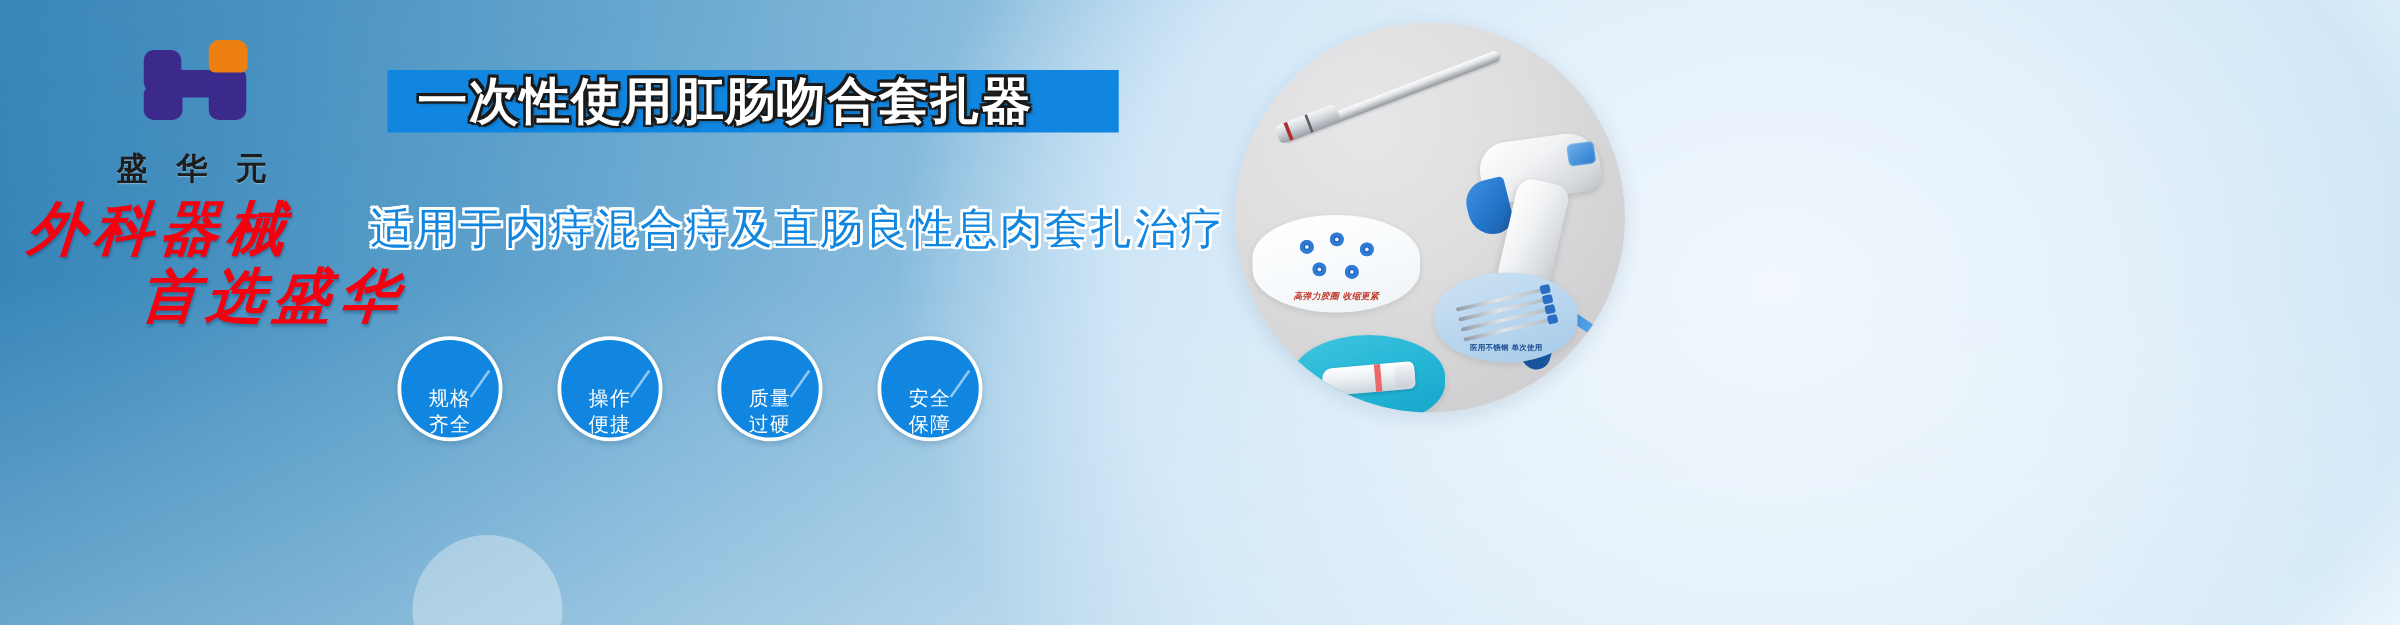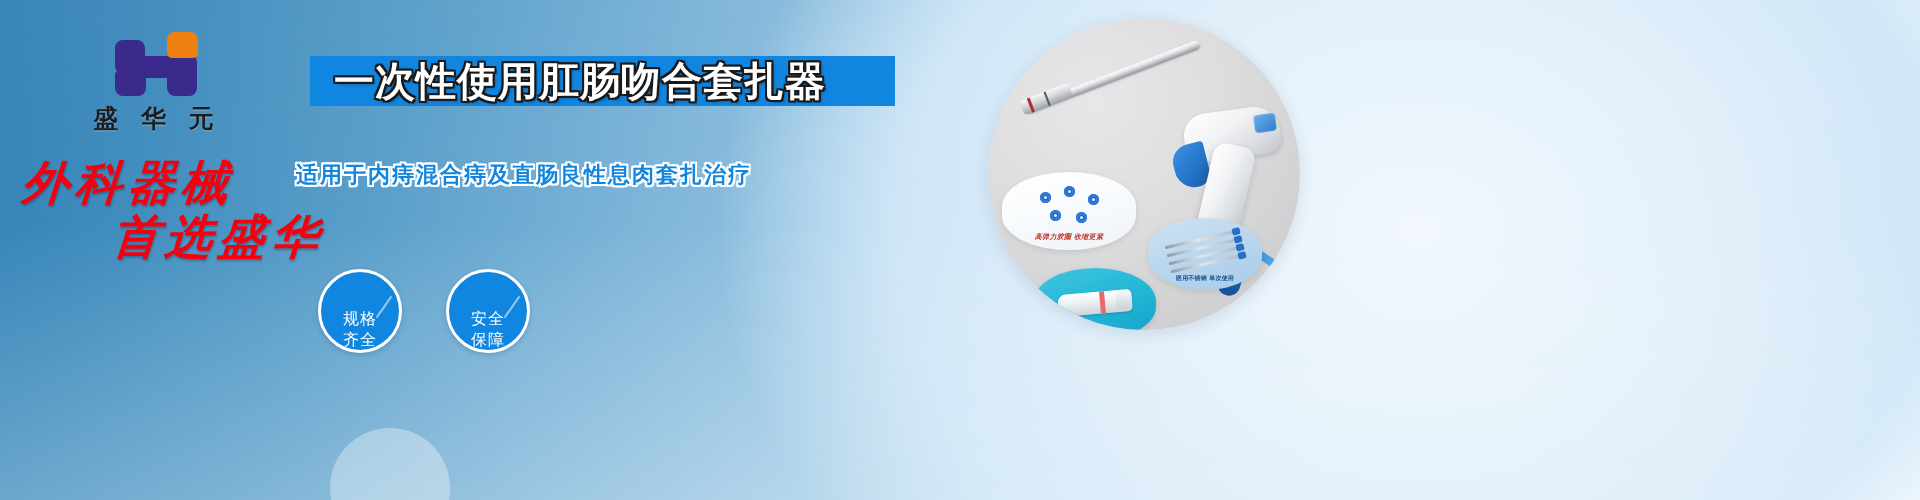--- a/index.html
+++ b/index.html
@@ -50,21 +50,21 @@
     width:92px; height:74px;
     margin:0 auto;
   }
   .lm { position:absolute; background:#3b2a8c; border-radius:7px; }
   .lm-a { left:4px;  top:14px;  width:30px; height:34px; border-radius:8px 8px 4px 8px;}
   .lm-b { left:4px;  top:44px;  width:31px; height:26px; border-radius:5px 5px 8px 8px;}
   .lm-c { left:28px; top:30px;  width:34px; height:22px; border-radius:4px;}
   .lm-d { left:56px; top:28px;  width:30px; height:42px; border-radius:4px 8px 8px 8px;}
   .lm-e { left:56px; top:6px;   width:31px; height:26px; background:#ee8012; border-radius:8px 8px 5px 5px;}
   .logo-text{
-    margin-top:2px;
+    margin-top:18px;
     font-size:25px;
     letter-spacing:7px;
     font-weight:700;
     color:#1d1d1d;
     font-family:"DejaVu Sans","Liberation Sans",sans-serif;
     text-shadow:0 1px 1px rgba(255,255,255,.35);
   }
 
   
   .callig{
@@ -107,22 +107,22 @@
       0 2px 0 #1a1a1a, 0 -2px 0 #1a1a1a,
       2px 2px 0 #1a1a1a, -2px 2px 0 #1a1a1a,
       2px -2px 0 #1a1a1a, -2px -2px 0 #1a1a1a,
       3px 3px 3px rgba(0,0,0,.25);
   }
 
   
   .subtitle{
     position:absolute;
     left:296px; top:160px;
-    font-size:22px;
-    font-weight:700;
+    font-size:34px;
+    font-weight:400;
     letter-spacing:2px;
     color:#1186e0;
     white-space:nowrap;
     z-index:6;
     font-family:"DejaVu Sans","Liberation Sans",sans-serif;
     text-shadow:
       2px 0 0 #ffffff, -2px 0 0 #ffffff,
       0 2px 0 #ffffff, 0 -2px 0 #ffffff,
       2px 2px 0 #ffffff, -2px 2px 0 #ffffff,
       2px -2px 0 #ffffff, -2px -2px 0 #ffffff;
@@ -406,20 +406,30 @@
   <div class="subtitle">适用于内痔混合痔及直肠良性息肉套扎治疗</div>
 
   <div class="badges">
     <div class="badge">
       <span class="slash"></span>
       <span class="ln">规格</span>
       <span class="ln">齐全</span>
     </div>
     <div class="badge">
       <span class="slash"></span>
+      <span class="ln">操作</span>
+      <span class="ln">便捷</span>
+    </div>
+    <div class="badge">
+      <span class="slash"></span>
+      <span class="ln">质量</span>
+      <span class="ln">过硬</span>
+    </div>
+    <div class="badge">
+      <span class="slash"></span>
       <span class="ln">安全</span>
       <span class="ln">保障</span>
     </div>
   </div>
 
   <div class="product">
 
     <span class="dev-shaft"></span>
     <span class="dev-tip"></span>
     <span class="dev-body"></span>

